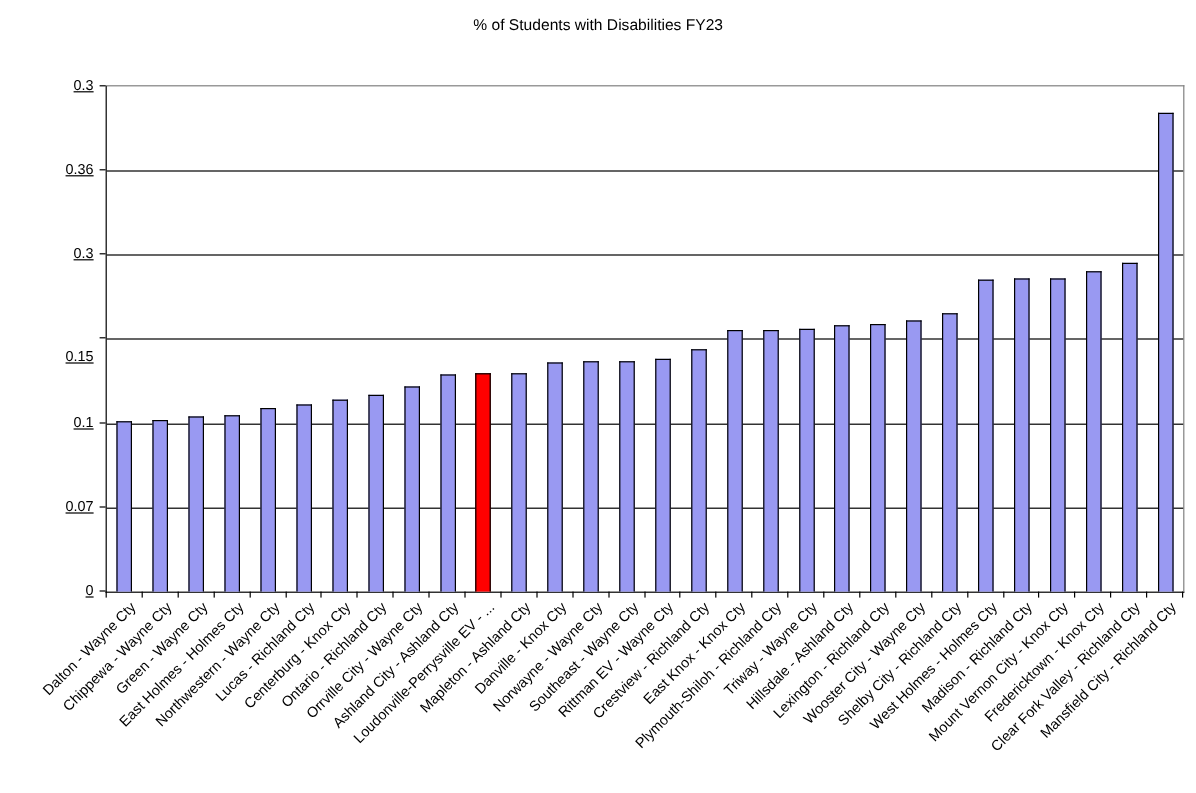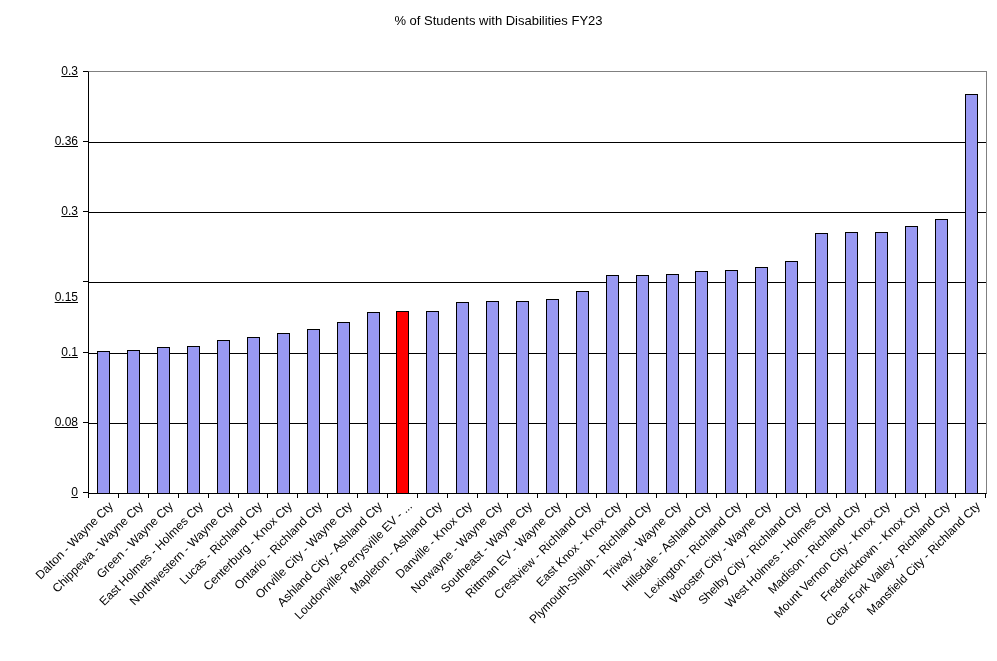--- a/index.html
+++ b/index.html
@@ -117,21 +117,21 @@
       <div class="bar" style="left: 756px; height: 261px; background: rgb(153, 153, 242);"></div>
       <div class="bar" style="left: 786px; height: 261px; background: rgb(153, 153, 242);"></div>
       <div class="bar" style="left: 816px; height: 267px; background: rgb(153, 153, 242);"></div>
       <div class="bar" style="left: 846px; height: 274px; background: rgb(153, 153, 242);"></div>
       <div class="bar" style="left: 876px; height: 399px; background: rgb(153, 153, 242);"></div>
     </div>
   <div id="y-axis">
       <div class="ytick" style="left: 83px; top: 492px;"></div>
       <div class="ylabel" style="left: 28px; top: 484px;">0</div>
       <div class="ytick" style="left: 83px; top: 422px;"></div>
-      <div class="ylabel" style="left: 28px; top: 414px;">0.08</div>
+      <div class="ylabel" style="left: 28px; top: 414px;">0.07</div>
       <div class="ytick" style="left: 83px; top: 352px;"></div>
       <div class="ylabel" style="left: 28px; top: 344px;">0.1</div>
       <div class="ytick" style="left: 83px; top: 281px;"></div>
       <div class="ylabel" style="left: 28px; top: 289px;">0.15</div>
       <div class="ytick" style="left: 83px; top: 211px;"></div>
       <div class="ylabel" style="left: 28px; top: 203px;">0.3</div>
       <div class="ytick" style="left: 83px; top: 141px;"></div>
       <div class="ylabel" style="left: 28px; top: 133px;">0.36</div>
       <div class="ytick" style="left: 83px; top: 71px;"></div>
       <div class="ylabel" style="left: 28px; top: 63px;">0.3</div>

